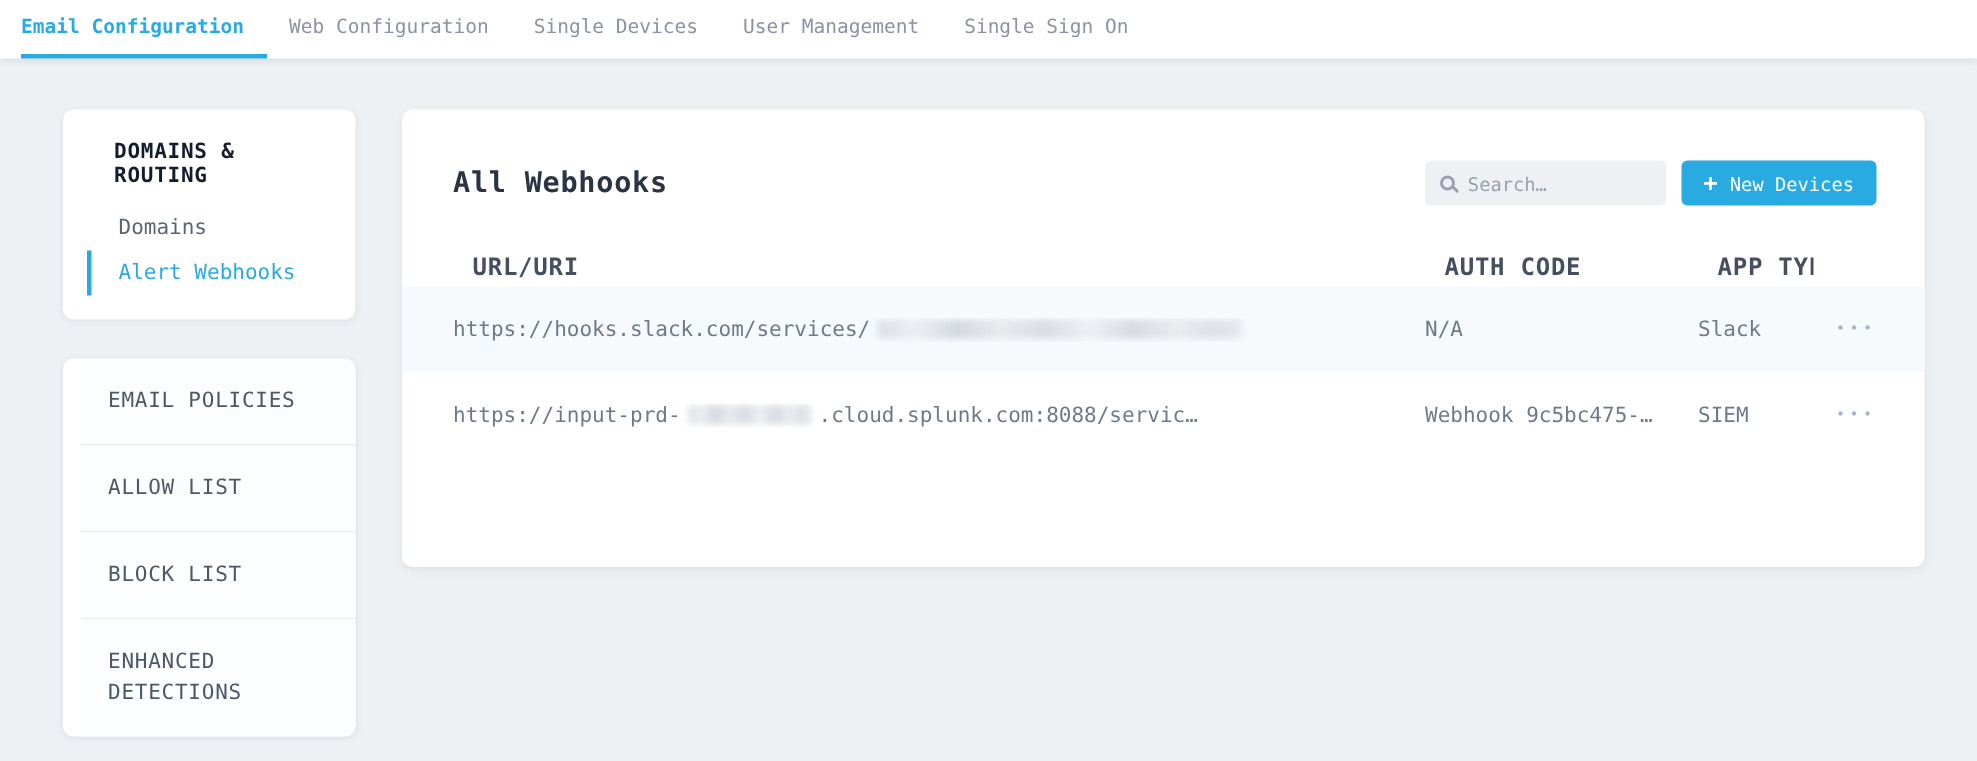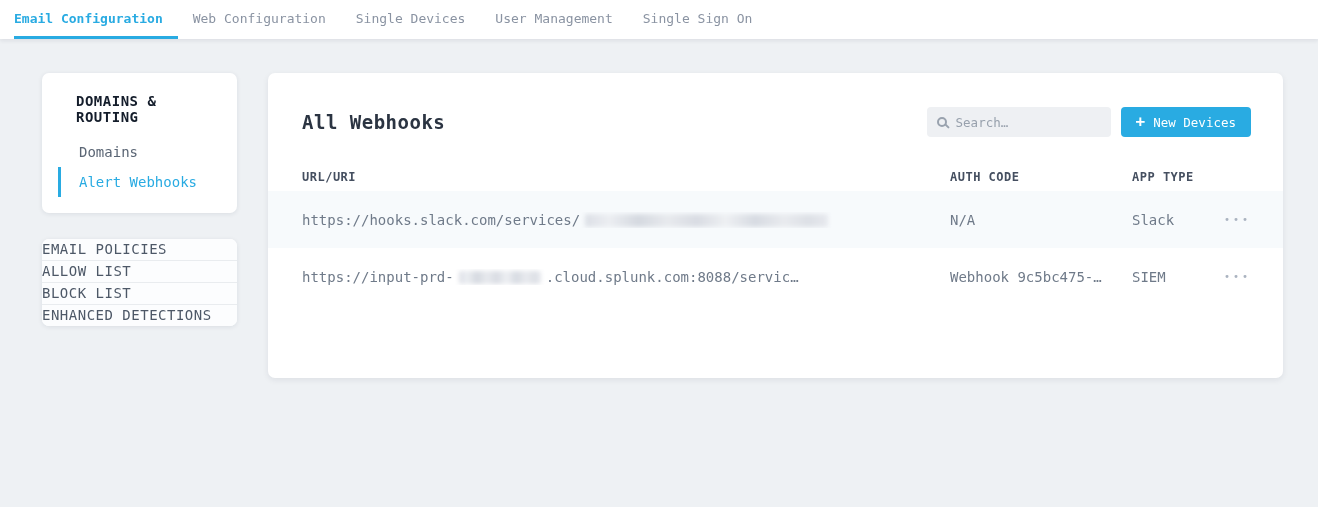--- a/index.html
+++ b/index.html
@@ -70,27 +70,29 @@
     cursor: pointer;
     border-left: 3px solid transparent;
   }
   .side-item.active {
     color: #29ABE2;
     border-left-color: #29ABE2;
   }
 
   
   .section-item {
+    padding: 18px;
     font-size: 14px;
     color: #4d5867;
     letter-spacing: 0.5px;
     cursor: pointer;
     border-bottom: 1px solid #e9ecef;
     background: #fcfdfe;
     line-height: 21px;
+    margin-left: 12px;
   }
   .section-item:last-child { border-bottom: none; }
 
   
   .panel {
     flex: 1;
     min-height: 305px;
     background: #ffffff;
     border-radius: 7px;
     box-shadow: 0 2px 6px rgba(20,30,50,0.08);
@@ -104,21 +106,21 @@
   }
   .panel-title {
     font-size: 19px;
     font-weight: bold;
     color: #2b3442;
     letter-spacing: 0.5px;
   }
   .head-actions { display: flex; align-items: center; gap: 10px; }
 
   .searchbox {
-    width: 184px;
+    width: 161px;
     height: 30px;
     background: #eef0f3;
     border-radius: 4px;
     display: flex;
     align-items: center;
     padding: 0 10px;
     gap: 9px;
   }
   .search-glyph {
     width: 10px; height: 10px;
@@ -166,24 +168,25 @@
   
   .tbl { width: 100%; }
   .tbl-row {
     display: grid;
     grid-template-columns: 1fr 182px 77px 42px;
     align-items: center;
     padding: 0 32px 0 34px;
   }
   .tbl-head { height: 28px; }
   .tbl-head .cell {
-    font-size: 12px;
+    font-size: 16px;
     font-weight: bold;
     color: #454f60;
     letter-spacing: 0.5px;
+    margin-left: 13px;
   }
   .tbl-body-row { height: 57px; font-size: 14px; color: #6f7a89; }
   .tbl-body-row.tinted { background: #f7fafc; }
   .cell { white-space: nowrap; overflow: hidden; }
 
   .redact {
     display: inline-block;
     height: 13px;
     border-radius: 2px;
     vertical-align: -2px;

